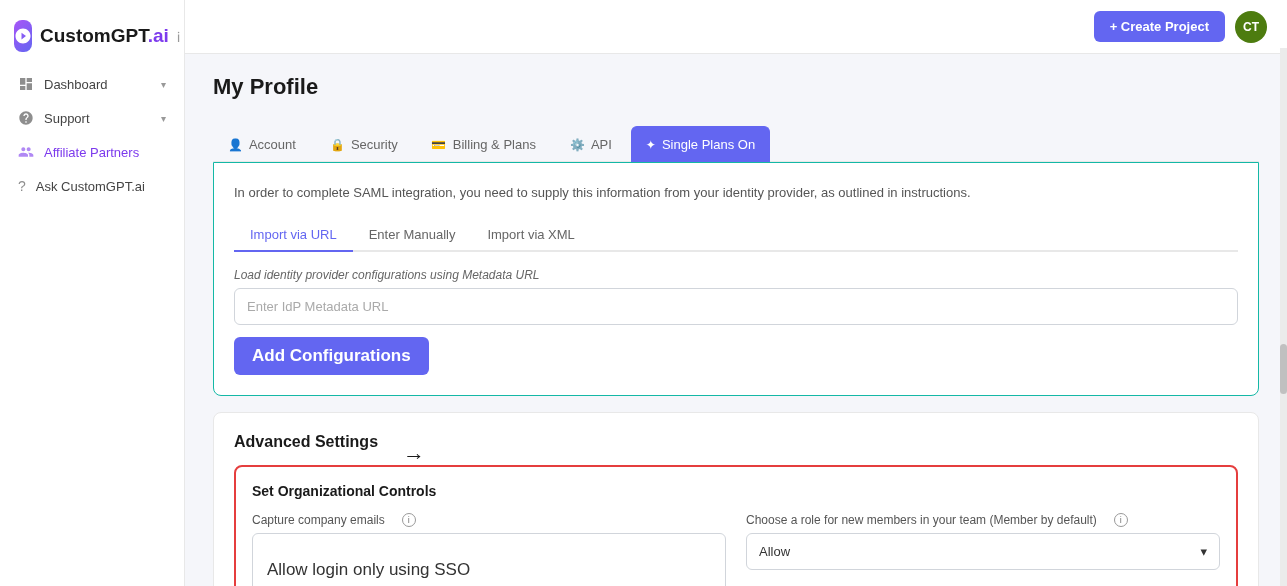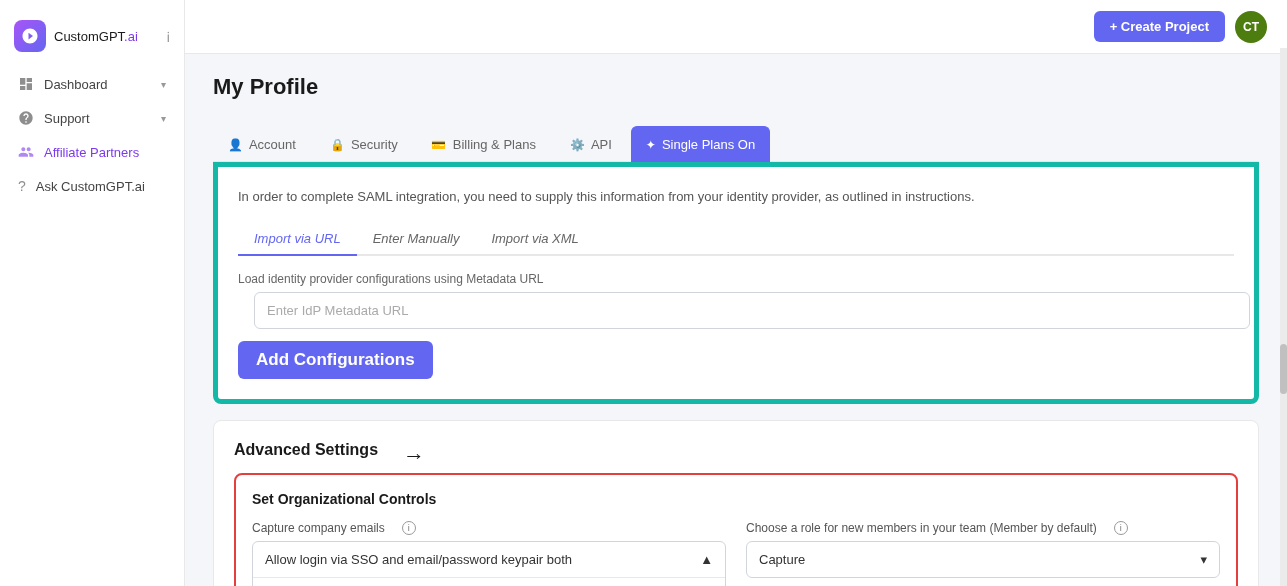--- a/index.html
+++ b/index.html
@@ -2,21 +2,21 @@
 <html><head>
   <meta charset="utf-8">
   <style>
     * { box-sizing: border-box; margin: 0; padding: 0; }
     body { font-family: -apple-system, BlinkMacSystemFont, 'Segoe UI', sans-serif; font-size: 14px; color: #1a1a1a; background: #f5f6fa; display: flex; height: 586px; overflow: hidden; }
 
     
     .sidebar { width: 185px; background: #fff; border-right: 1px solid #e8e8e8; display: flex; flex-direction: column; padding: 12px 0; flex-shrink: 0; }
     .sidebar-logo { display: flex; align-items: center; gap: 8px; padding: 8px 14px 16px; }
     .logo-icon { width: 32px; height: 32px; background: linear-gradient(135deg, #a855f7, #6366f1); border-radius: 8px; display: flex; align-items: center; justify-content: center; color: white; font-size: 14px; font-weight: bold; }
-    .logo-text { font-weight: 400; font-size: 13px; color: #1a1a1a; }
+    .logo-text { font-weight: 700; font-size: 19px; color: #1a1a1a; }
     .logo-text span { color: #7c3aed; }
     .sidebar-info-icon { margin-left: auto; color: #999; cursor: pointer; }
 
     .sidebar-nav { display: flex; flex-direction: column; gap: 2px; padding: 0 8px; }
     .nav-item { display: flex; align-items: center; gap: 10px; padding: 8px 10px; border-radius: 6px; cursor: pointer; color: #444; font-size: 13px; }
     .nav-item .nav-icon { width: 16px; height: 16px; opacity: 0.6; }
     .nav-item .chevron { margin-left: auto; font-size: 10px; color: #999; }
     .nav-item.active { color: #7c3aed; }
 
     
@@ -32,31 +32,31 @@
 
     .page-title { font-size: 22px; font-weight: 700; color: #1a1a1a; margin-bottom: 26px; }
 
     
     .tabs { display: flex; align-items: center; gap: 4px; border-bottom: 1px solid #e8e8e8; margin-bottom: 0; padding-bottom: 0; }
     .tab { display: flex; align-items: center; gap: 6px; padding: 10px 14px; border-radius: 6px 6px 0 0; cursor: pointer; font-size: 13px; color: #666; border: 1px solid transparent; border-bottom: none; margin-bottom: -1px; }
     .tab.active { background: #6366f1; color: white; border-color: #6366f1; }
     .tab-icon { font-size: 12px; }
 
     
-    .section { background: #fff; border: 5px solid #14b8a6; border-radius: 0 0 8px 8px; padding: 20px; margin-bottom: 16px; }
+    .section { background: #fff; border: 1px solid #14b8a6; border-radius: 0 0 8px 8px; padding: 20px; margin-bottom: 16px; }
 
     .info-text { font-size: 13px; color: #555; margin-bottom: 16px; line-height: 1.5; }
 
     
-    .import-tabs { display: flex; gap: 0; margin-bottom: 16px; border-bottom: 2px solid #e8e8e8; font-style: italic; }
+    .import-tabs { display: flex; gap: 0; margin-bottom: 16px; border-bottom: 2px solid #e8e8e8; }
     .import-tab { padding: 8px 16px; font-size: 13px; cursor: pointer; color: #666; border-bottom: 2px solid transparent; margin-bottom: -2px; }
     .import-tab.active { color: #6366f1; border-bottom-color: #6366f1; background: transparent; }
 
-    .field-label { font-size: 12px; color: #666; margin-bottom: 6px; }
-    .text-input { width: 100%; border: 1px solid #d1d5db; border-radius: 6px; padding: 10px 12px; font-size: 13px; color: #333; outline: none; background: #fff; margin-left: 16px; }
+    .field-label { font-size: 12px; color: #666; margin-bottom: 6px; font-style: italic; }
+    .text-input { width: 100%; border: 1px solid #d1d5db; border-radius: 6px; padding: 10px 12px; font-size: 13px; color: #333; outline: none; background: #fff; }
     .text-input::placeholder { color: #aaa; }
 
     .add-config-btn { background: #6366f1; color: white; border: none; padding: 9px 18px; border-radius: 6px; font-size: 17px; font-weight: 600; cursor: pointer; margin-top: 12px; }
 
     
     .advanced-section { background: #fff; border: 1px solid #e8e8e8; border-radius: 8px; padding: 20px; }
     .section-title { font-size: 16px; font-weight: 700; color: #1a1a1a; margin-bottom: 14px; }
 
     .org-controls-box { border: 2px solid #e53e3e; border-radius: 8px; padding: 16px; margin-bottom: 16px; }
     .org-controls-title { font-size: 14px; font-weight: 600; margin-bottom: 14px; }
@@ -175,39 +175,35 @@
 
         <div class="controls-row">
 
           <div class="control-group">
             <div class="control-label">
               <span>Capture company emails</span>
               <span class="info-circle">i</span>
             </div>
 
             <div class="dropdown-open">
-              <div class="dropdown-header">
-                <span>Allow login via SSO and email/password keypair both</span>
-                <span>▲</span>
-              </div>
               <div class="dropdown-options">
                 <div class="dropdown-option">Allow login only using SSO</div>
                 <div class="dropdown-option selected">Allow login via SSO and email/password keypair both</div>
               </div>
             </div>
           </div>
 
           <div class="control-group">
             <div class="control-label">
               <span>Choose a role for new members in your team (Member by default)</span>
               <span class="info-circle">i</span>
             </div>
             <div class="select-wrapper">
               <div class="select-dropdown" style="display:flex; align-items:center; justify-content:space-between; padding: 10px 12px; border: 1px solid #d1d5db; border-radius:6px; cursor:pointer;">
-                <span>Capture</span>
+                <span>Allow</span>
                 <span>▾</span>
               </div>
             </div>
           </div>
         </div>
       </div>
 
     </div>
   </div>
 

